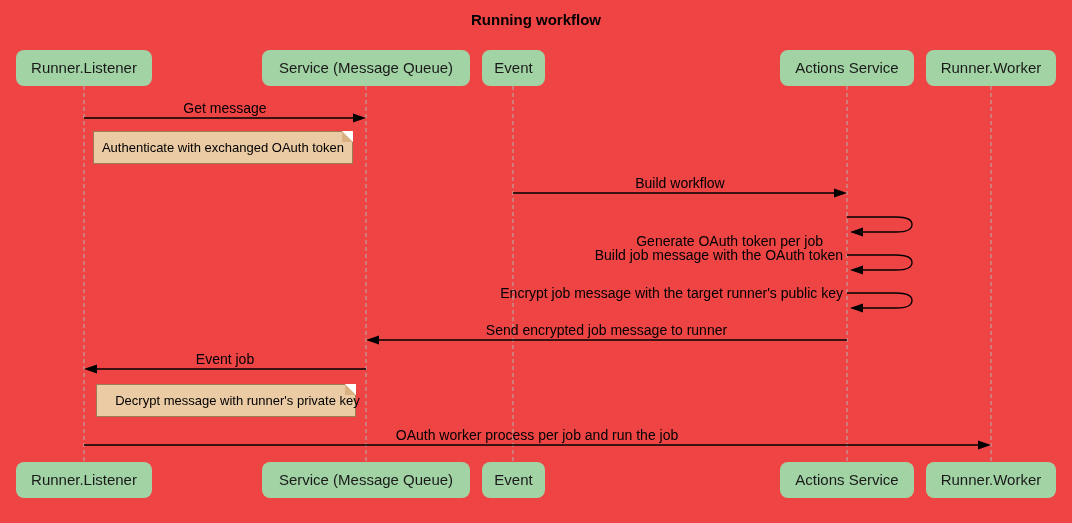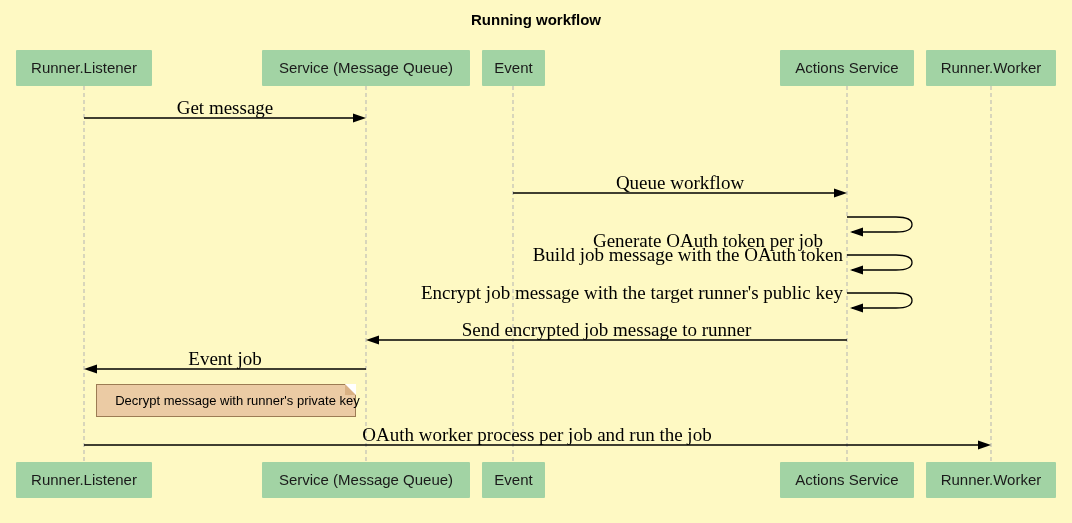--- a/index.html
+++ b/index.html
@@ -1,39 +1,38 @@
 <!DOCTYPE html>
 <html style="--actor-fill: #A2D3A4; --note-fill: #EBCBA4; --note-border: #9C7C54; --note-fold: #D9B183; --lifeline: #B3B3B3; --arrow: #000000;"><head>
 <meta charset="utf-8">
 <style>
   html,body{margin:0;padding:0;background:#ffffff;}
   .diagram{
-    position:relative;width:1072px;height:523px;background:#fef9c3;
+    position:relative;width:1072px;height:523px;background:#ef4444;
     font-family:"Liberation Sans",sans-serif;color:#111;overflow:hidden;
   }
   .title{
     position:absolute;top:11px;left:0;width:1072px;text-align:center;
     font-size:15px;font-weight:bold;color:#000;
   }
   svg.wires{position:absolute;top:0;left:0;}
   .lifeline{stroke:var(--lifeline,#b3b3b3);stroke-width:1;stroke-dasharray:4 3;fill:none;}
   .msgline{stroke:var(--arrow,#000);stroke-width:1.3;}
   .loop{stroke:var(--arrow,#000);stroke-width:1.3;fill:none;}
   .head{fill:var(--arrow,#000);stroke:none;}
   .actor{
-    position:absolute;height:36px;line-height:36px;border-radius:1px;
+    position:absolute;height:36px;line-height:36px;border-radius:8px;
     background:var(--actor-fill,#A2D3A4);text-align:center;font-size:15px;
     color:#1a1a1a;box-sizing:border-box;white-space:nowrap;
   }
   .row-top{top:50px;}
   .row-bottom{top:462px;}
   .msg-label{
-    position:absolute;height:16px;line-height:16px;font-size:19px;color:#000;
+    position:absolute;height:16px;line-height:16px;font-size:14px;color:#000;
     white-space:nowrap;
-    font-family:Liberation Serif, serif;
   }
   .center{text-align:center;}
   .right{text-align:right;}
   .note{
     position:absolute;box-sizing:border-box;height:33px;
     background:var(--note-fill,#EBCBA4);border:1px solid var(--note-border,#9C7C54);
     font-size:13px;color:#000;display:flex;align-items:center;justify-content:center;
     white-space:nowrap;
   }
   .note::before{
@@ -88,23 +87,24 @@
   <div class="actor row-top" style="left:780px;width:134px;">Actions Service</div>
   <div class="actor row-top" style="left:926px;width:130px;">Runner.Worker</div>
 
   <div class="actor row-bottom" style="left:16px;width:136px;">Runner.Listener</div>
   <div class="actor row-bottom" style="left:262px;width:208px;">Service (Message Queue)</div>
   <div class="actor row-bottom" style="left:482px;width:63px;">Event</div>
   <div class="actor row-bottom" style="left:780px;width:134px;">Actions Service</div>
   <div class="actor row-bottom" style="left:926px;width:130px;">Runner.Worker</div>
 
   <div class="msg-label center" style="left:105px;width:240px;top:100px;">Get message</div>
-  <div class="msg-label center" style="left:523px;width:314px;top:175px;">Queue workflow</div>
+  <div class="msg-label center" style="left:523px;width:314px;top:175px;">Build workflow</div>
   <div class="msg-label right" style="left:423px;width:400px;top:209px;margin-top:24px;">Generate OAuth token per job</div>
   <div class="msg-label right" style="left:443px;width:400px;top:247px;">Build job message with the OAuth token</div>
   <div class="msg-label right" style="left:343px;width:500px;top:285px;">Encrypt job message with the target runner's public key</div>
   <div class="msg-label center" style="left:376px;width:461px;top:322px;">Send encrypted job message to runner</div>
   <div class="msg-label center" style="left:105px;width:240px;top:351px;">Event job</div>
   <div class="msg-label center" style="left:87px;width:900px;top:427px;">OAuth worker process per job and run the job</div>
 
+  <div class="note" style="left:93px;top:131px;width:260px;">Authenticate with exchanged OAuth token</div>
   <div class="note" style="left:96px;top:384px;width:260px;padding-left:23px;">Decrypt message with runner's private key</div>
 
 </div>
 
 </body></html>

